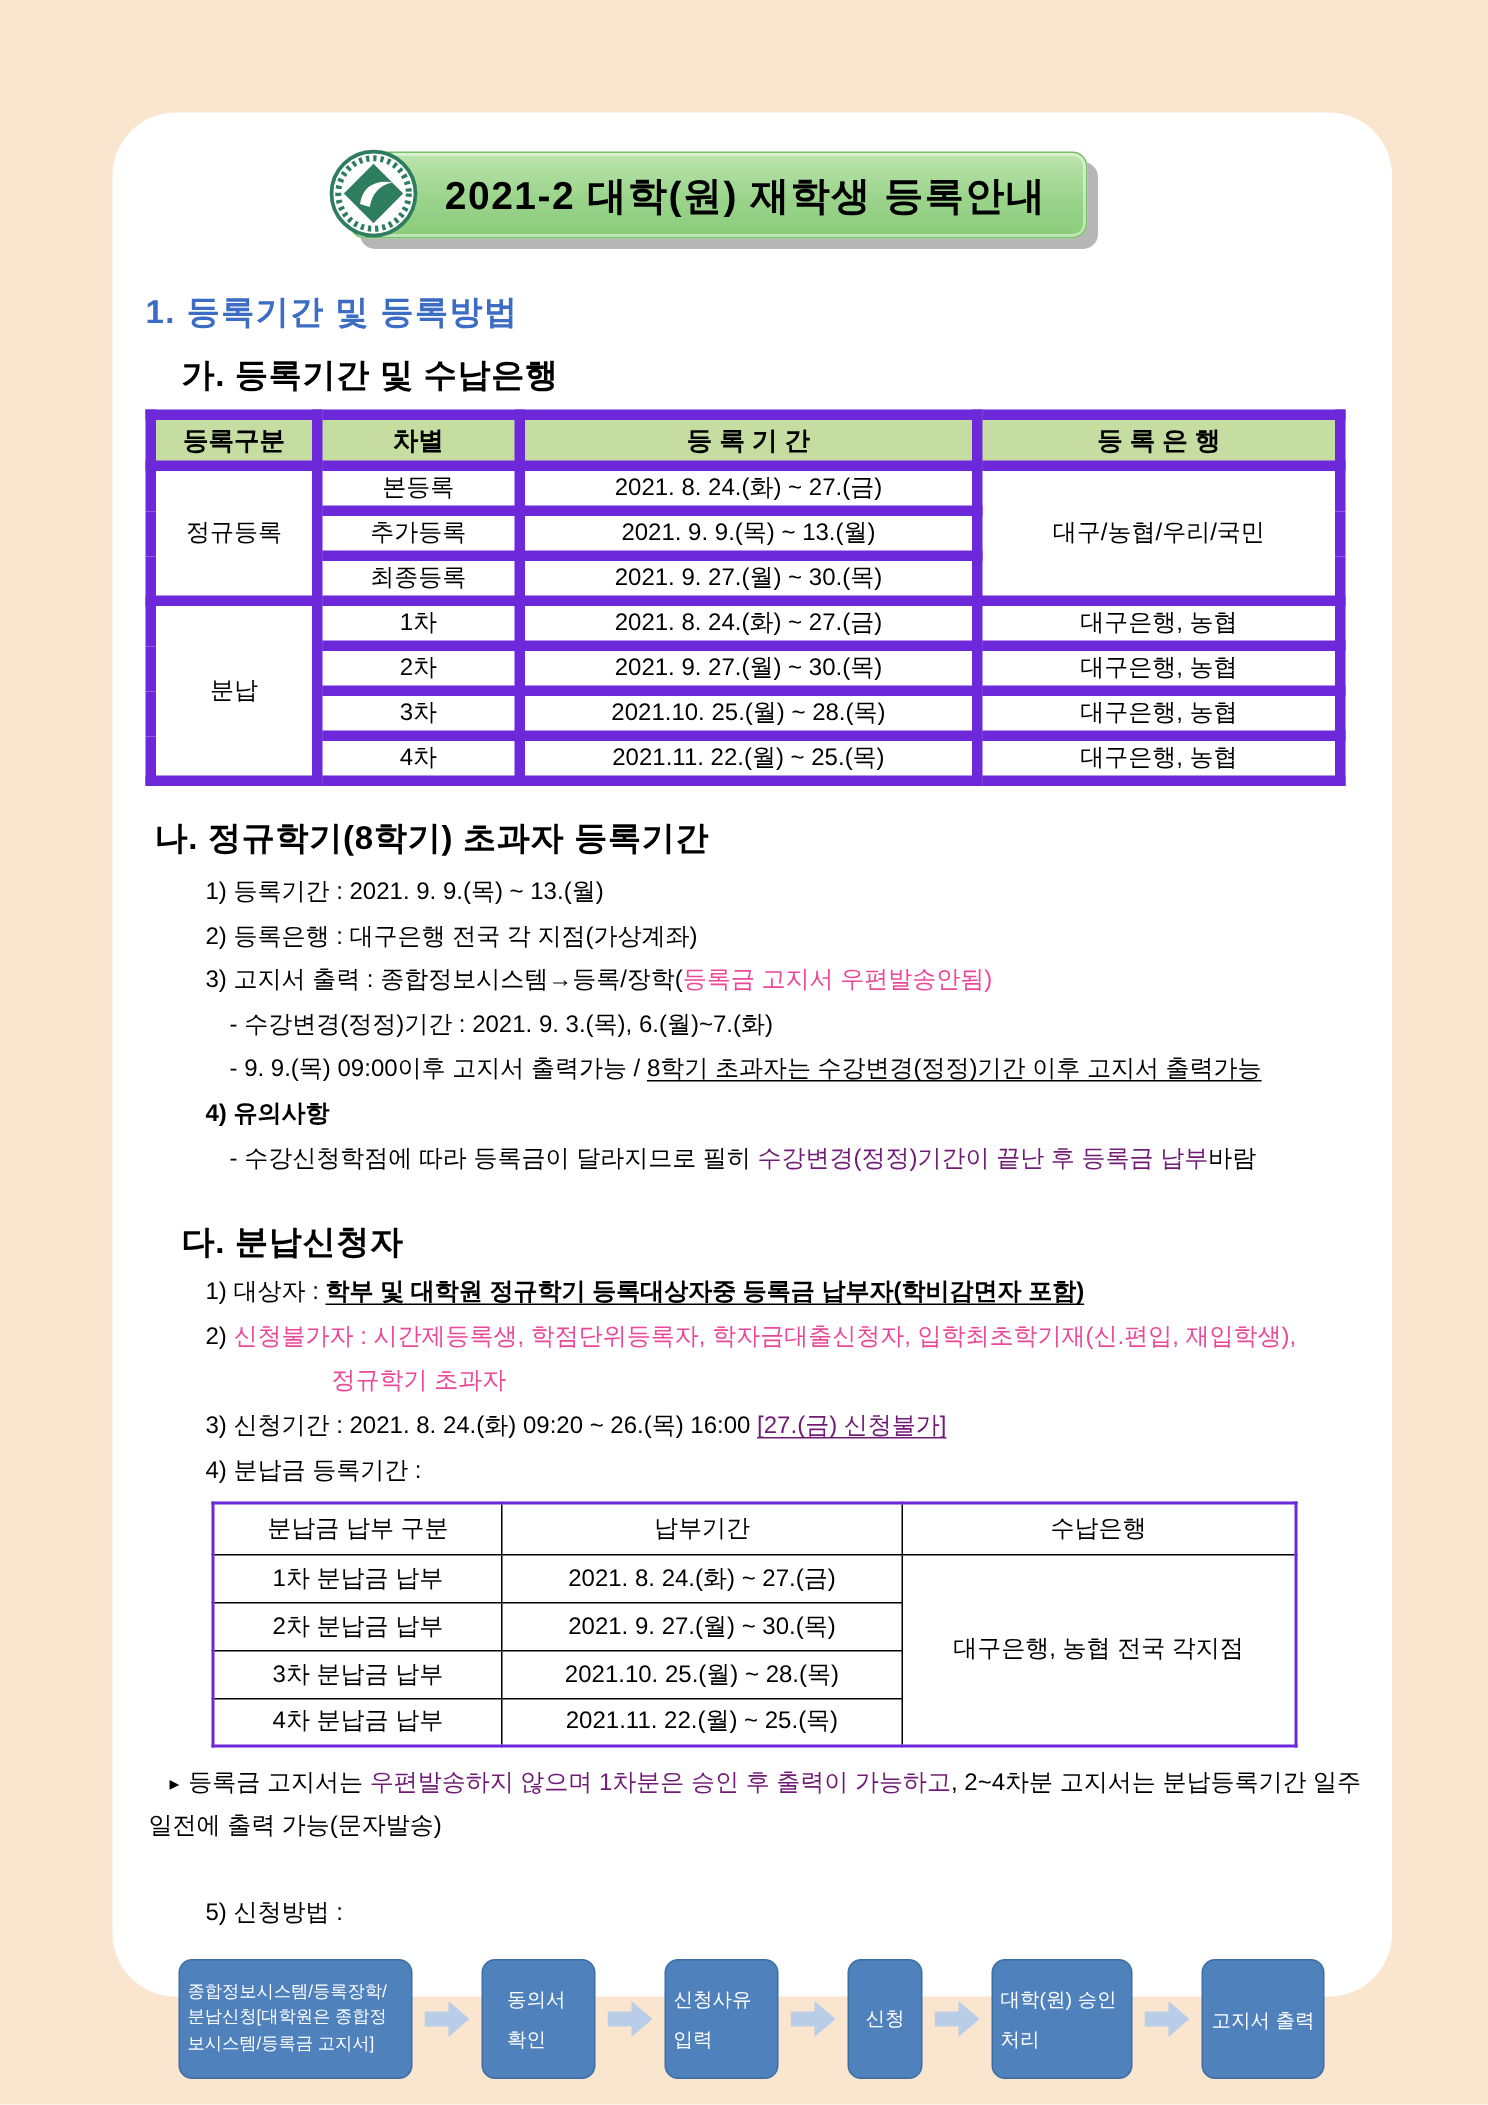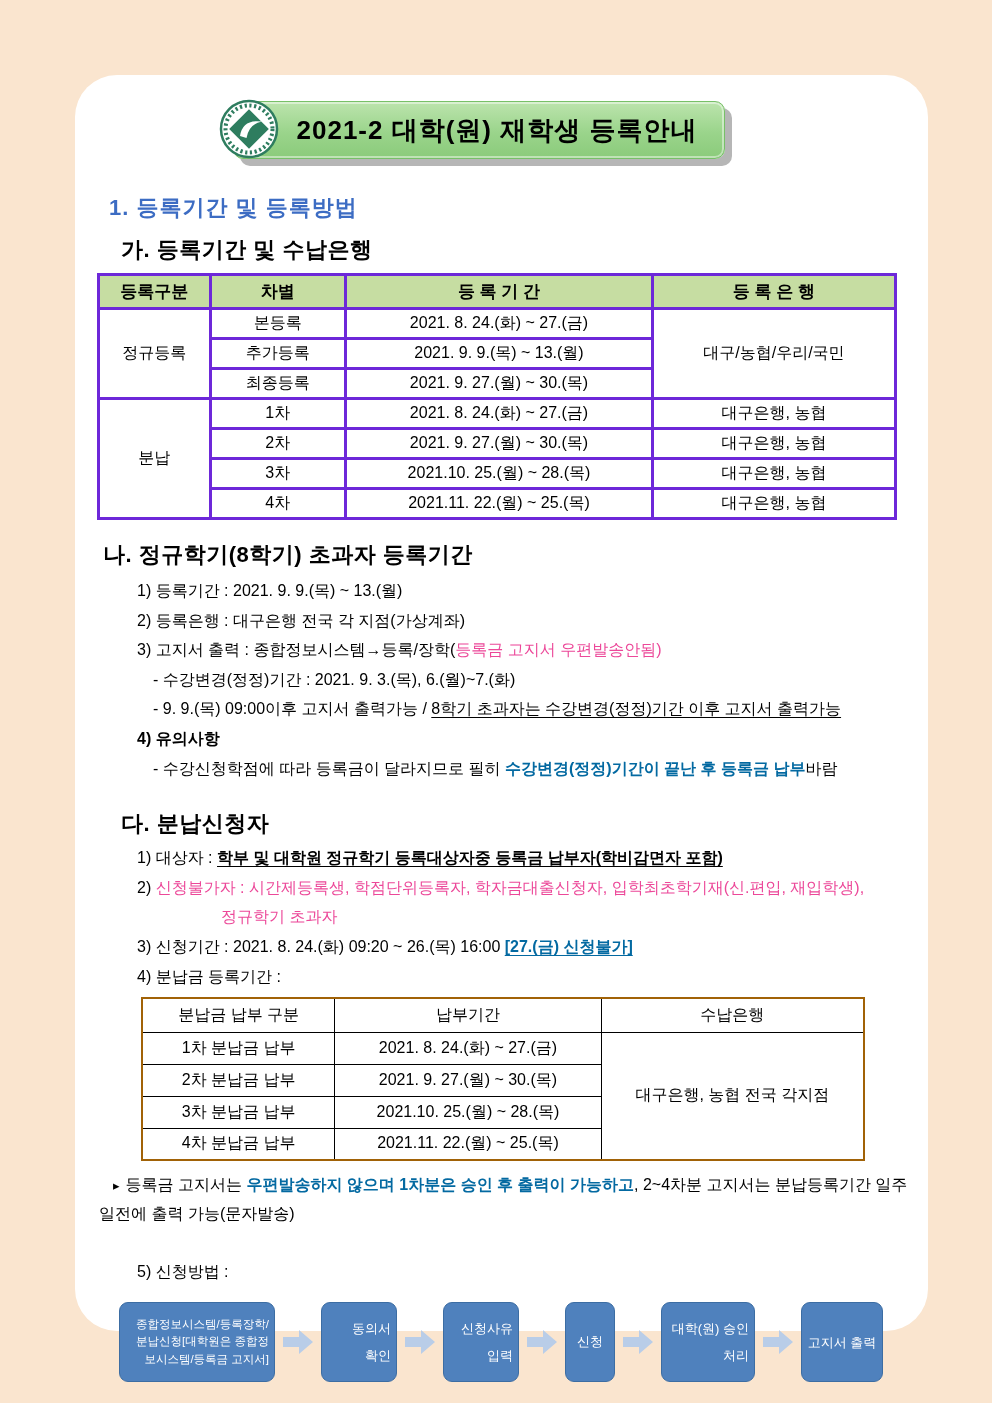--- a/index.html
+++ b/index.html
@@ -21,50 +21,50 @@
   .banner-box {
     position:absolute; left:0; top:0; right:0; bottom:0;
     background:linear-gradient(180deg,#bce4ad 0%,#9ad48b 55%,#8bcb7b 100%);
     border:1px solid #77c068; border-radius:10px;
     box-shadow:7px 7px 0 #b6b6b6, inset 0 0 0 2px rgba(255,255,255,.45);
     display:flex; align-items:center; justify-content:center;
   }
   .banner-title { font-size:26px; font-weight:bold; letter-spacing:1px; padding-left:36px; }
   .banner-logo { position:absolute; left:-14px; top:-2px; width:60px; height:60px; }
   
-  .h1 { margin:34px 0 0 12px; font-size:22px; font-weight:bold; color:#3c6cc3; letter-spacing:1px; }
+  .h1 { margin:34px 0 0 0; font-size:22px; font-weight:bold; color:#3c6cc3; letter-spacing:1px; }
   .h2 { font-size:22px; font-weight:bold; letter-spacing:.5px; }
   .h2a { margin:12px 0 8px 24px; }
   .h2b { margin:20px 0 6px 6px; }
   .h2c { margin:26px 0 4px 24px; }
   
   table { border-collapse:collapse; table-layout:fixed; }
   .t1 { width:800px; border:2px solid #000; }
-  .t1 th, .t1 td { border:3px solid #6d28d9; text-align:center; vertical-align:middle; }
+  .t1 th, .t1 td { border:7px solid #6d28d9; text-align:center; vertical-align:middle; }
   .t1 th { background:#c6dda2; height:34px; font-size:17px; font-weight:bold; }
   .t1 td { height:30px; font-size:16px; }
-  .t2 { width:724px; margin:6px 0 0 44px; border:2px solid #a16207; }
+  .t2 { width:724px; margin:6px 0 0 44px; border:2px solid #6d28d9; }
   .t2 th, .t2 td { border:1px solid #000; text-align:center; vertical-align:middle; font-weight:normal; }
   .t2 th { height:34px; font-size:16px; }
   .t2 td { height:32px; font-size:16px; }
   
   .items { margin-left:40px; font-size:16px; line-height:1.85; }
   .items .sub { margin-left:16px; }
   .bold { font-weight:bold; }
   .blue { color:#ec4899; }
-  .red { color:#0369a1; font-weight:bold;margin-top:32px; }
+  .red { color:#701a75; font-weight:normal;margin-top:32px; }
   .ul { text-decoration:underline; text-underline-offset:3px; }
   .note { margin:10px 0 0 2px; font-size:16px; line-height:1.8; width:818px; }
   .note .marker { font-size:13px; margin:0 6px 0 14px; }
   
   .flow { display:flex; align-items:center; margin:16px 0 0 22px; }
   .flow-box {
     background:#4f81bd; border:1px solid #3c6da3; border-radius:9px;
     color:#fff; display:flex; align-items:center; justify-content:center;
-    text-align:right; height:80px; padding:4px 5px;
+    text-align:left; height:80px; padding:4px 5px;
   }
   .fb1 { width:156px; font-size:11.5px; line-height:1.55; }
   .fb2 { width:76px;  font-size:13px; line-height:2.1;padding-left:16px; }
   .fb3 { width:76px;  font-size:13px; line-height:2.1; }
   .fb4 { width:50px;  font-size:13px; }
   .fb5 { width:94px;  font-size:13px; line-height:2.1; }
   .fb6 { width:82px;  font-size:13px; line-height:2.1; }
   .flow-arrow { margin:0 8px; flex:0 0 auto; }
 </style>
 </head>

